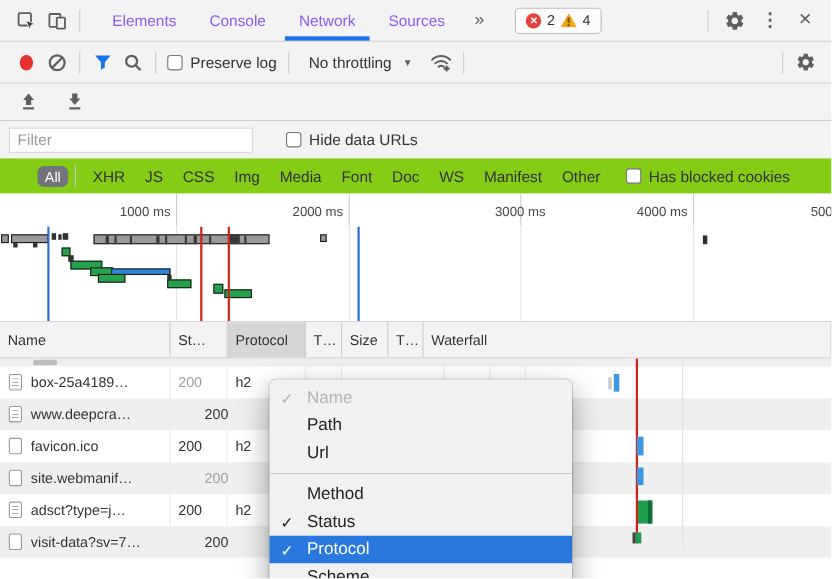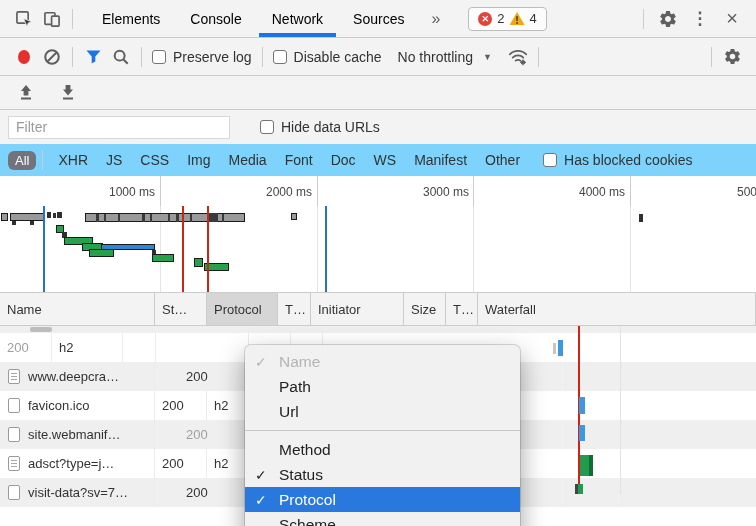--- a/index.html
+++ b/index.html
@@ -8,21 +8,21 @@
     width:756px; height:526px; overflow:hidden; position:relative;
     font-family:"Liberation Sans", sans-serif; color:#333; cursor:default;
     background:#fff; user-select:none;
   }
   
   .tabbar { height:38px; background:#f3f3f3; border-bottom:1px solid #ccc;
     display:flex; align-items:center; padding:0 10px; }
   .icon-btn { width:28px; height:28px; display:flex; align-items:center; justify-content:center; }
   .vsep { width:1px; height:20px; background:#ccc; margin:0 6px; flex:0 0 auto; }
   .tab-group { display:flex; align-items:center; height:100%; margin-left:8px; }
-  .tab { height:100%; display:flex; align-items:center; padding:0 15px; font-size:14px; color:#000000; position:relative; }
+  .tab { height:100%; display:flex; align-items:center; padding:0 15px; font-size:14px; color:#8b5cf6; position:relative; }
   .tab.active::after { content:""; position:absolute; left:2px; right:2px; bottom:0; height:4px; background:var(--accent); }
   .more-tabs { font-size:16px; color:#5f5f5f; padding:0 12px; }
   .issue-badge { display:flex; align-items:center; gap:5px; border:1px solid #bdbdbd; background:#fcfcfc;
     border-radius:4px; height:24px; padding:0 9px; margin-left:16px; font-size:13px; }
   .err-ic { width:14px; height:14px; border-radius:50%; background:var(--error); color:#fff;
     display:flex; align-items:center; justify-content:center; font-size:9px; font-weight:bold; }
   .warn-ic { width:15px; height:13px; background:var(--warning);
     clip-path:polygon(50% 0,100% 100%,0 100%); position:relative; }
   .warn-ic i { position:absolute; left:6.5px; top:4px; width:2px; height:5px; background:#7a5b00; }
   .warn-ic b { position:absolute; left:6.5px; top:10px; width:2px; height:2px; background:#7a5b00; }
@@ -42,21 +42,21 @@
   .har-row { height:34px; background:#f3f3f3; border-bottom:1px solid #ccc;
     display:flex; align-items:center; padding:0 12px; gap:14px; }
   
   .filter-row { height:34px; background:#f3f3f3; display:flex; align-items:center; padding:0 8px; }
   .filter-input { width:222px; height:23px; border:1px solid #d8d8d8; background:#fff;
     font-family:"Liberation Sans",sans-serif; font-size:14px; padding:0 7px; color:#333; outline:none; }
   .filter-input::placeholder { color:#9a9a9a; }
   .filter-row .cb-group { margin-left:30px; }
   .lbl { font-size:14px; color:#333; white-space:nowrap; }
   
-  .types-row { height:32px; background:#7dd3fc; display:flex; align-items:center; padding:0 8px; font-size:14px; }
+  .types-row { height:32px; background:#84cc16; display:flex; align-items:center; padding:0 8px; font-size:14px;justify-content:center; }
   .pill { background:#73737c; color:#fff; border-radius:6px; padding:2px 7px; font-size:13px; }
   .type { margin:0 9px; color:#333; }
   .types-row .cb-group { margin-left:14px; }
   
   .blocked-row { height:32px; background:#f3f3f3; border-bottom:1px solid #ccc;
     display:flex; align-items:center; padding:0 10px; }
   
   .ruler { height:30px; position:relative; background:#fff; overflow:hidden; }
   .rgrid { position:absolute; top:0; bottom:0; width:1px; background:#ccc; }
   .rlab { position:absolute; bottom:7px; transform:translateX(-100%); padding-right:5px;
@@ -167,24 +167,20 @@
         <circle cx="6.8" cy="6.8" r="4.4" fill="none" stroke="#5f5f5f" stroke-width="1.8"></circle>
         <line x1="10.2" y1="10.2" x2="14" y2="14" stroke="#5f5f5f" stroke-width="1.8"></line>
       </svg>
     </div>
     <div class="vsep"></div>
     <div class="cb-group">
       <span class="cbx"></span>
       <span class="lbl">Preserve log</span>
     </div>
     <div class="vsep"></div>
-    <div class="cb-group">
-      <span class="cbx"></span>
-      <span class="lbl">Disable cache</span>
-    </div>
     <div class="throttle">
       <span class="lbl">No throttling</span>
       <span class="dd-arrow">▼</span>
     </div>
     <div class="icon-btn">
       <svg width="22" height="19" viewBox="0 0 24 22">
         <path d="M2.5 8.5 A13.5 13.5 0 0 1 21.5 8.5" fill="none" stroke="#5f5f5f" stroke-width="2" stroke-linecap="round"></path>
         <path d="M5.8 12.3 A9 9 0 0 1 18.2 12.3" fill="none" stroke="#5f5f5f" stroke-width="2" stroke-linecap="round"></path>
         <path d="M9.2 15.8 A4.8 4.8 0 0 1 14.8 15.8" fill="none" stroke="#5f5f5f" stroke-width="2" stroke-linecap="round"></path>
         <circle cx="17.8" cy="17.8" r="2.6" fill="#5f5f5f"></circle>
@@ -249,21 +245,21 @@
   </div>
 
 
   <div class="ruler">
       <div class="rgrid" style="left: 160px;"></div>
       <div class="rgrid" style="left: 317px;"></div>
       <div class="rgrid" style="left: 473px;"></div>
       <div class="rgrid" style="left: 630px;"></div>
       <div class="rlab" style="left: 160px;">1000 ms</div>
       <div class="rlab" style="left: 317px;">2000 ms</div>
-      <div class="rlab" style="left: 474px;">3000 ms</div>
+      <div class="rlab" style="left: 501px;">3000 ms</div>
       <div class="rlab" style="left: 630px;">4000 ms</div>
       <div class="rlab" style="left: 762px;">500</div>
     </div>
 
   <div class="overview">
       <div class="ogrid" style="left: 160px;"></div>
       <div class="ogrid" style="left: 317px;"></div>
       <div class="ogrid" style="left: 473px;"></div>
       <div class="ogrid" style="left: 630px;"></div>
       <div class="obar bd" style="left: 1px; top: 7px; width: 7px; height: 8px; background: rgb(154, 154, 154);"></div>
@@ -301,28 +297,31 @@
       <div class="marker" style="left: 207px; background: rgb(207, 35, 23);"></div>
       <div class="marker" style="left: 325px; background: rgb(43, 111, 206);"></div>
     </div>
 
   <div class="table">
     <div class="thead">
         <div class="th" style="width: 155px;">Name</div>
         <div class="th" style="width: 52px;">St…</div>
         <div class="th hl" style="width: 71px;">Protocol</div>
         <div class="th" style="width: 33px;">T…</div>
-        <div class="th" style="width: 93px;">Initiator</div>
         <div class="th" style="width: 42px;">Size</div>
         <div class="th" style="width: 32px;">T…</div>
         <div class="th" style="flex: 1 1 0%;">Waterfall</div>
       </div>
     <div class="tbody">
         <div class="trow partial alt"></div>
         <div class="trow">
+          <div class="td name" style="width: 155px;">
+            <span class="ficon lines"></span>
+            <span>box-25a4189…</span>
+          </div>
           <div class="td dim" style="width: 52px;">200</div>
           <div class="td" style="width: 71px;">h2</div>
           <div class="td" style="width: 33px;"></div>
           <div class="td" style="width: 93px;"></div>
           <div class="td" style="width: 42px;"></div>
           <div class="td" style="width: 32px;"></div>
           <div class="td wf" style="flex: 1 1 0%;"></div>
         </div>
         <div class="trow alt">
           <div class="td name" style="width: 155px;">

